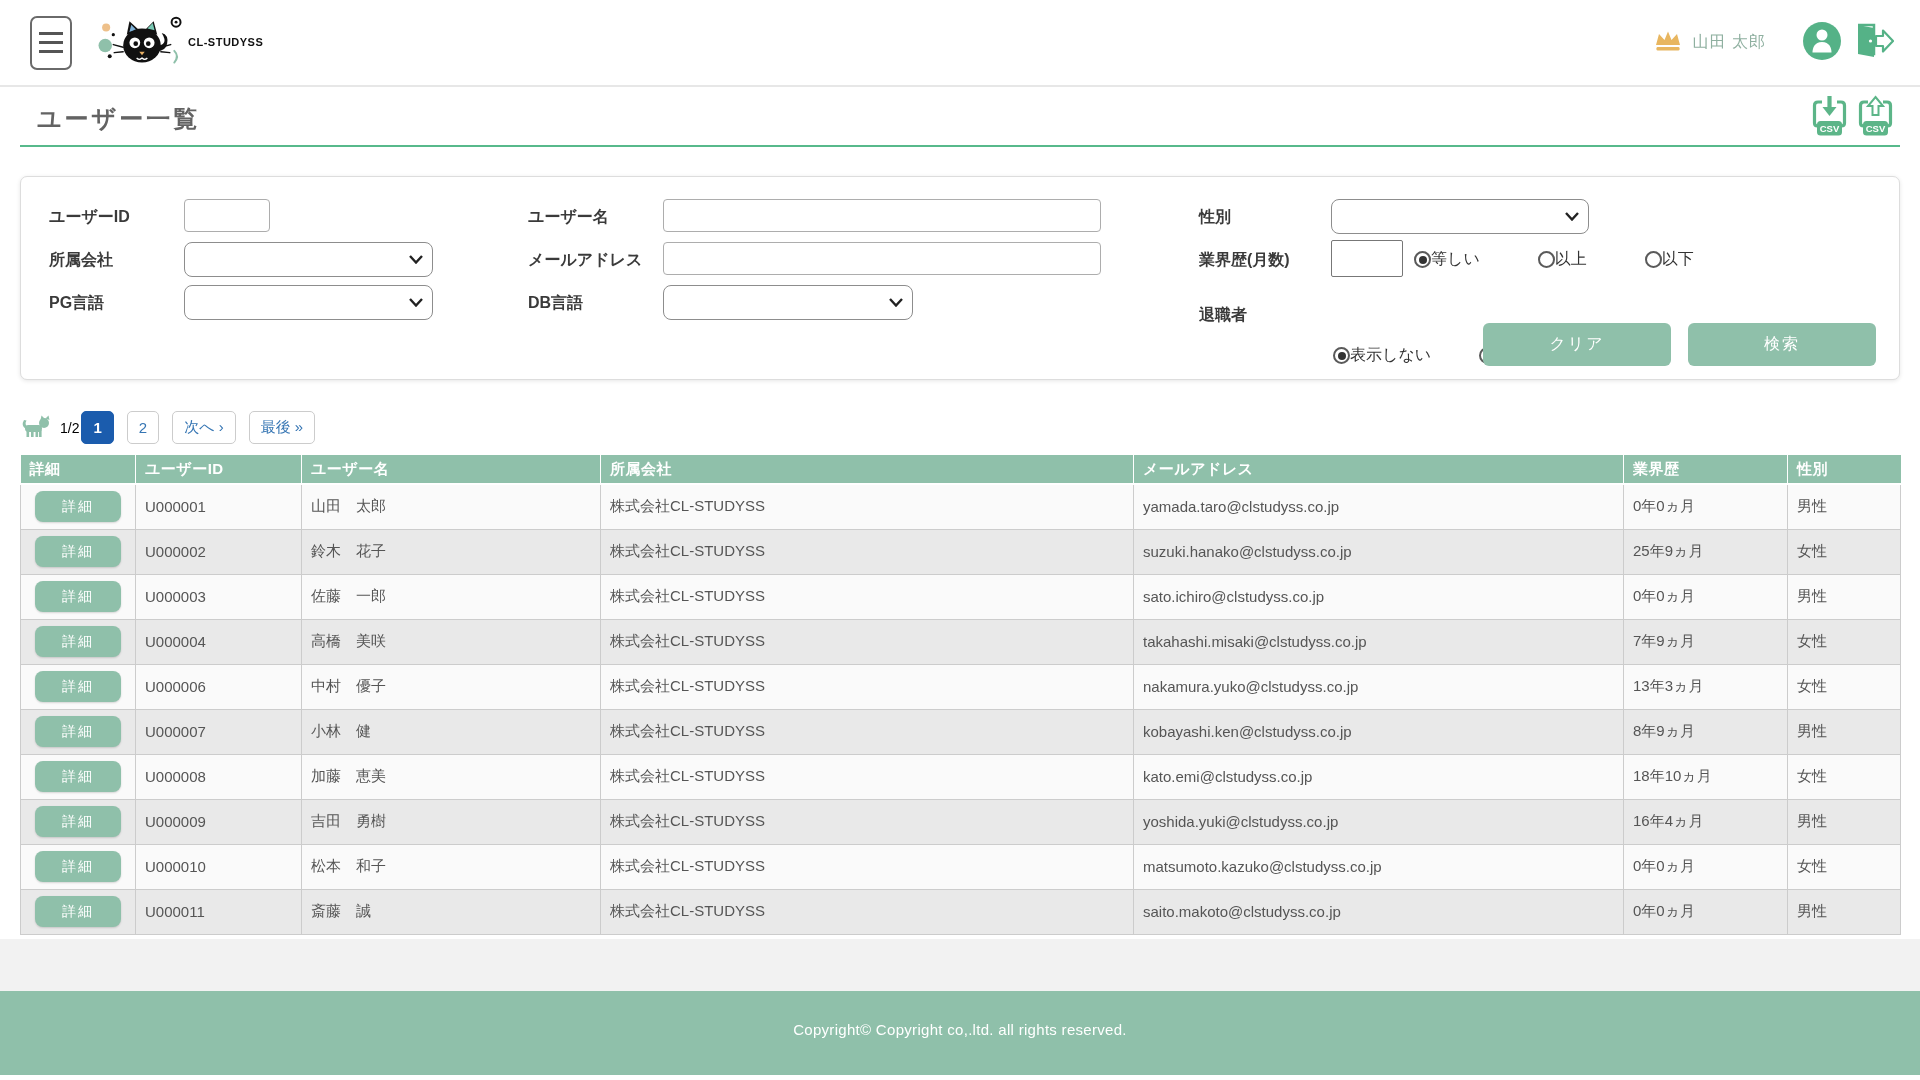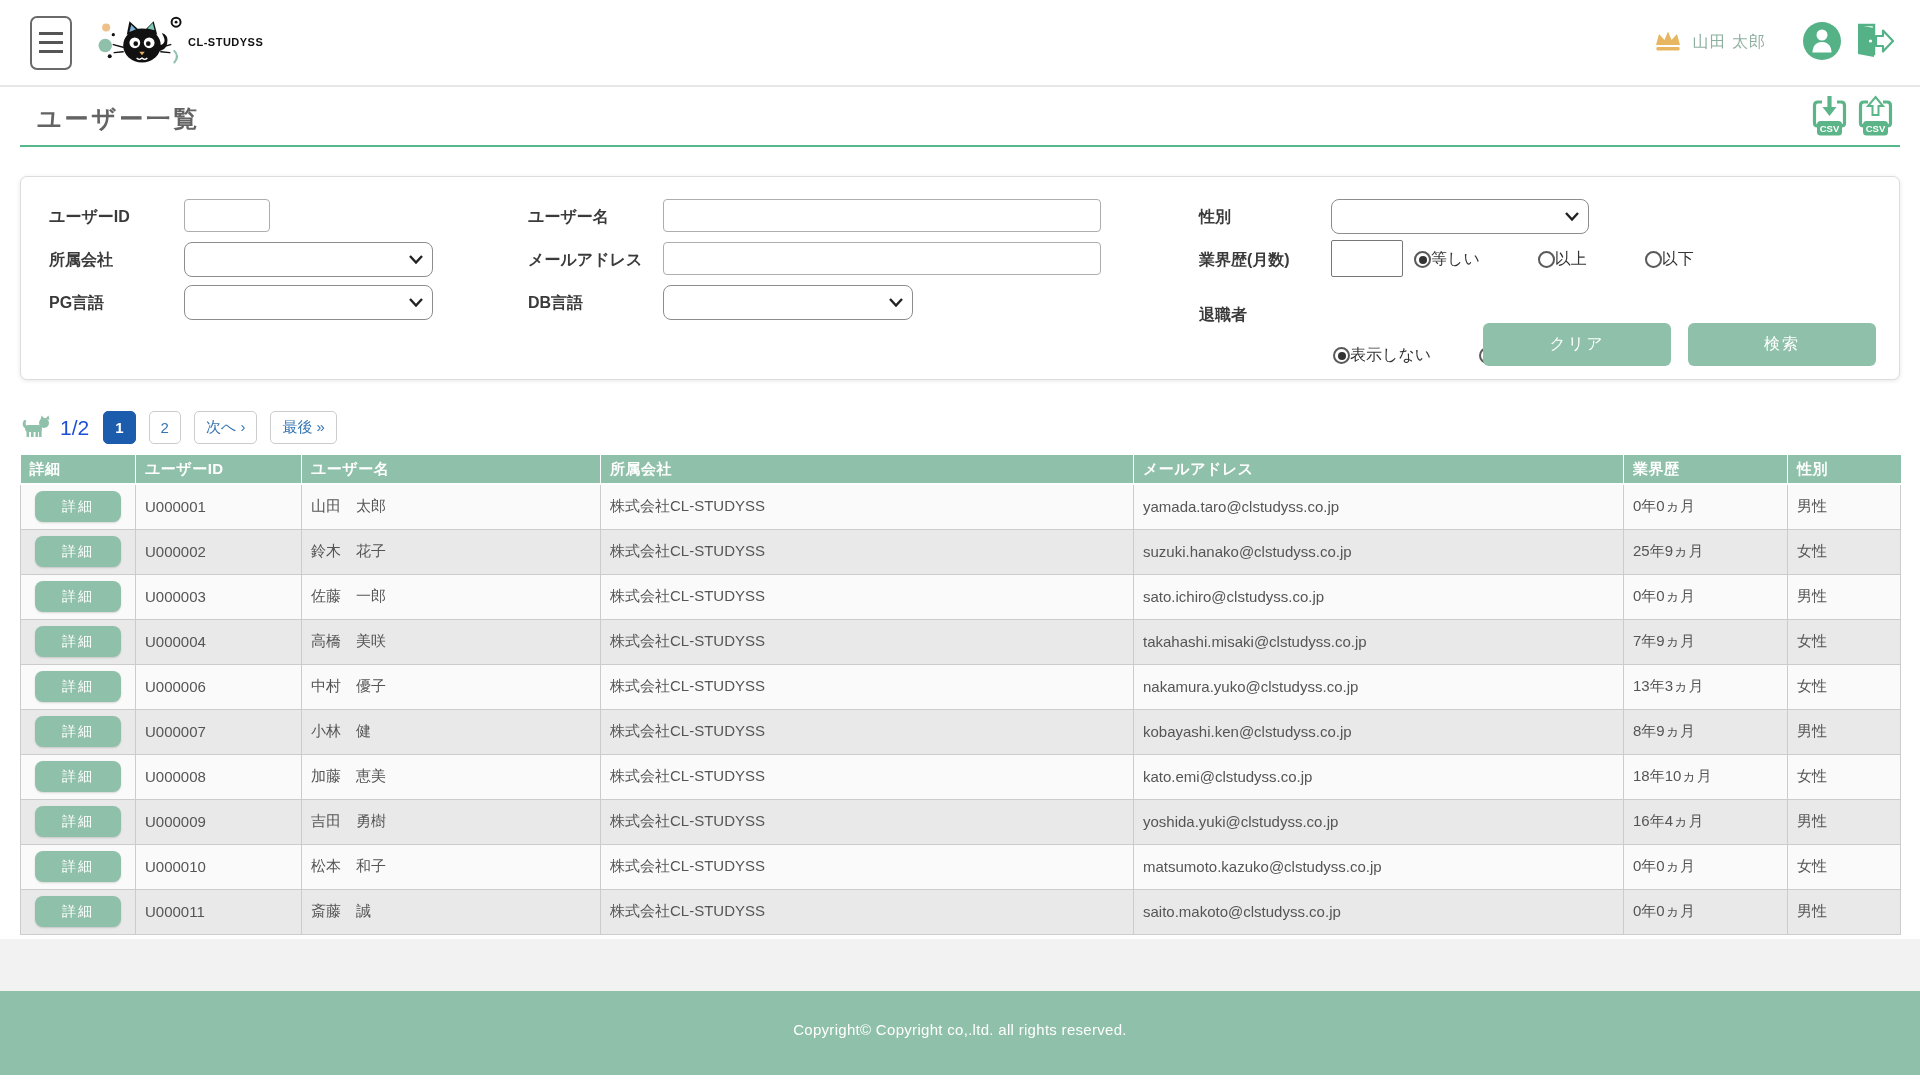--- a/index.html
+++ b/index.html
@@ -44,21 +44,21 @@
     position:relative; background:#fff; flex:0 0 auto; }
   .radio-item.checked .radio-circle::after { content:""; position:absolute; left:2.5px; top:2.5px;
     width:8px; height:8px; border-radius:50%; background:#333; }
   .radio-label { font-size:16px; color:#333; }
   .panel-btn { position:absolute; top:146px; width:188px; height:43px; border:none;
     border-radius:6px; background:#8fc0aa; color:#fff; font-size:16px; letter-spacing:2px;
     cursor:pointer; font-family:Liberation Serif, serif; }
 
   
   .pagination { margin:30px 20px 10px; height:35px; display:flex; align-items:center; }
-  .page-indicator { font-size:21px; color:#1d4ed8; margin:0 14px 0 8px; }
+  .page-indicator { font-size:14px; color:#000000; margin:0 2px 0 8px; }
   .pg-btn { min-width:30px; height:33px; margin-right:13px; border:1px solid #ccc;
     border-radius:5px; background:#fff; color:#3575b3; font-size:15px; padding:0 11px;
     cursor:pointer; font-family:inherit; }
   .pg-btn.active { background:#1b5cad; border-color:#1b5cad; color:#fff; font-weight:bold; }
 
   
   .user-table { width:1880px; margin:4px 20px; border-collapse:collapse; table-layout:fixed;
     font-size:15px; color:#555; }
   .user-table th { background:#8fc0aa; color:#fff; font-weight:bold; text-align:left;
     height:29px; padding:0 9px; font-size:15px; border-right:1px solid #fff;

